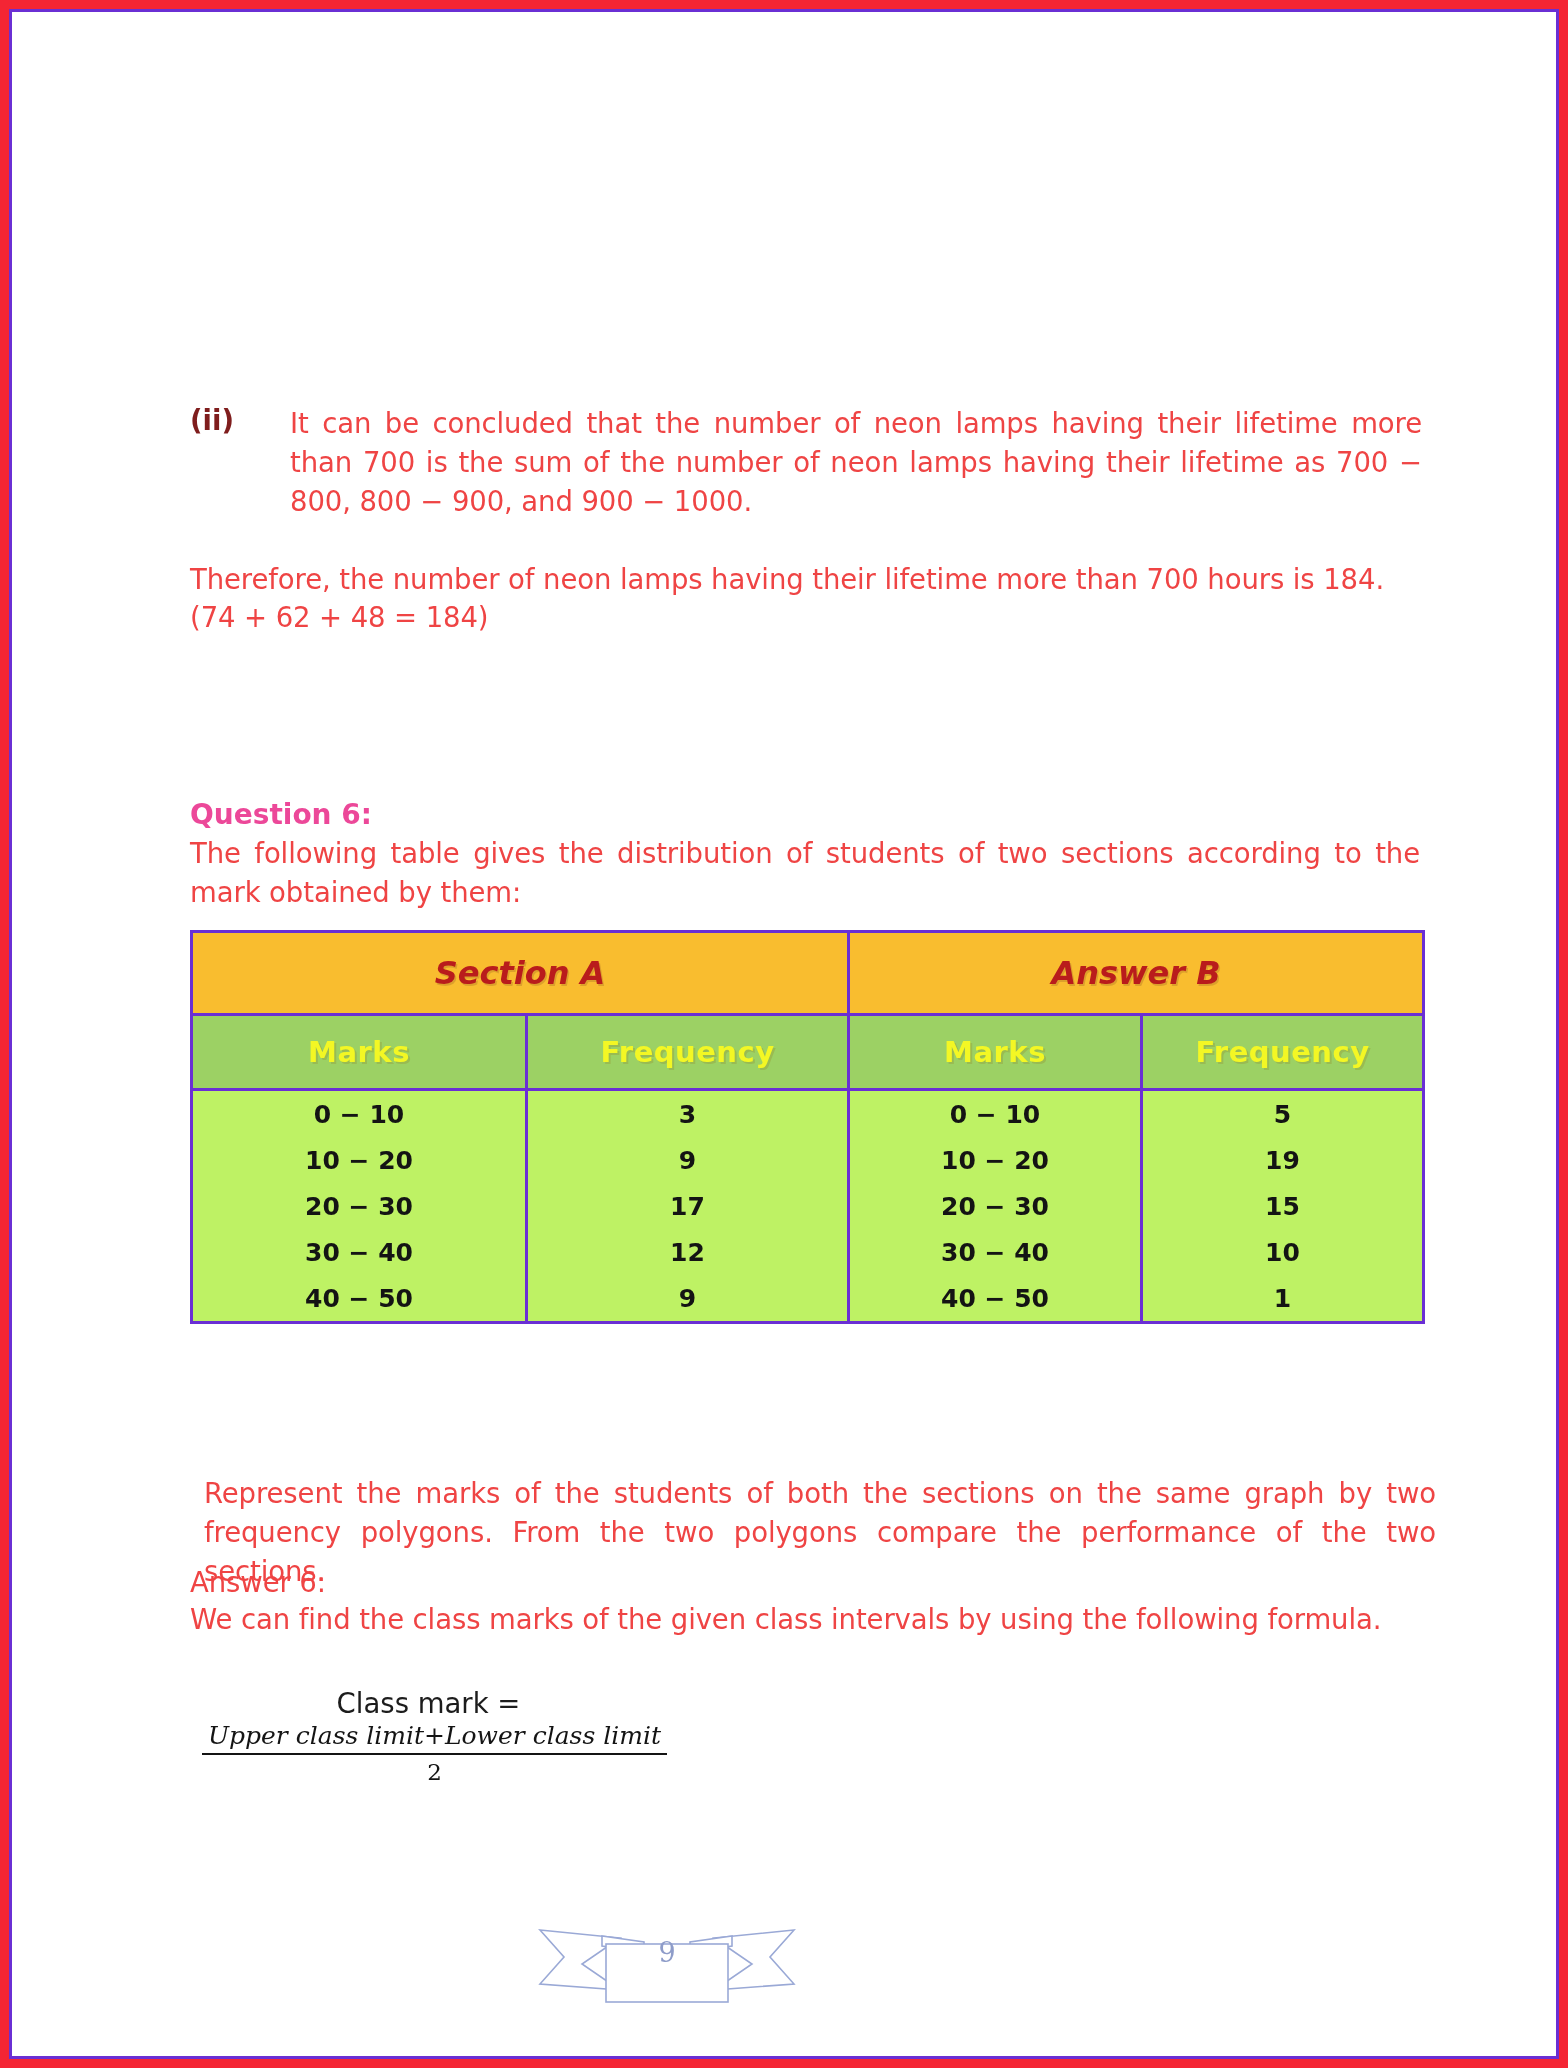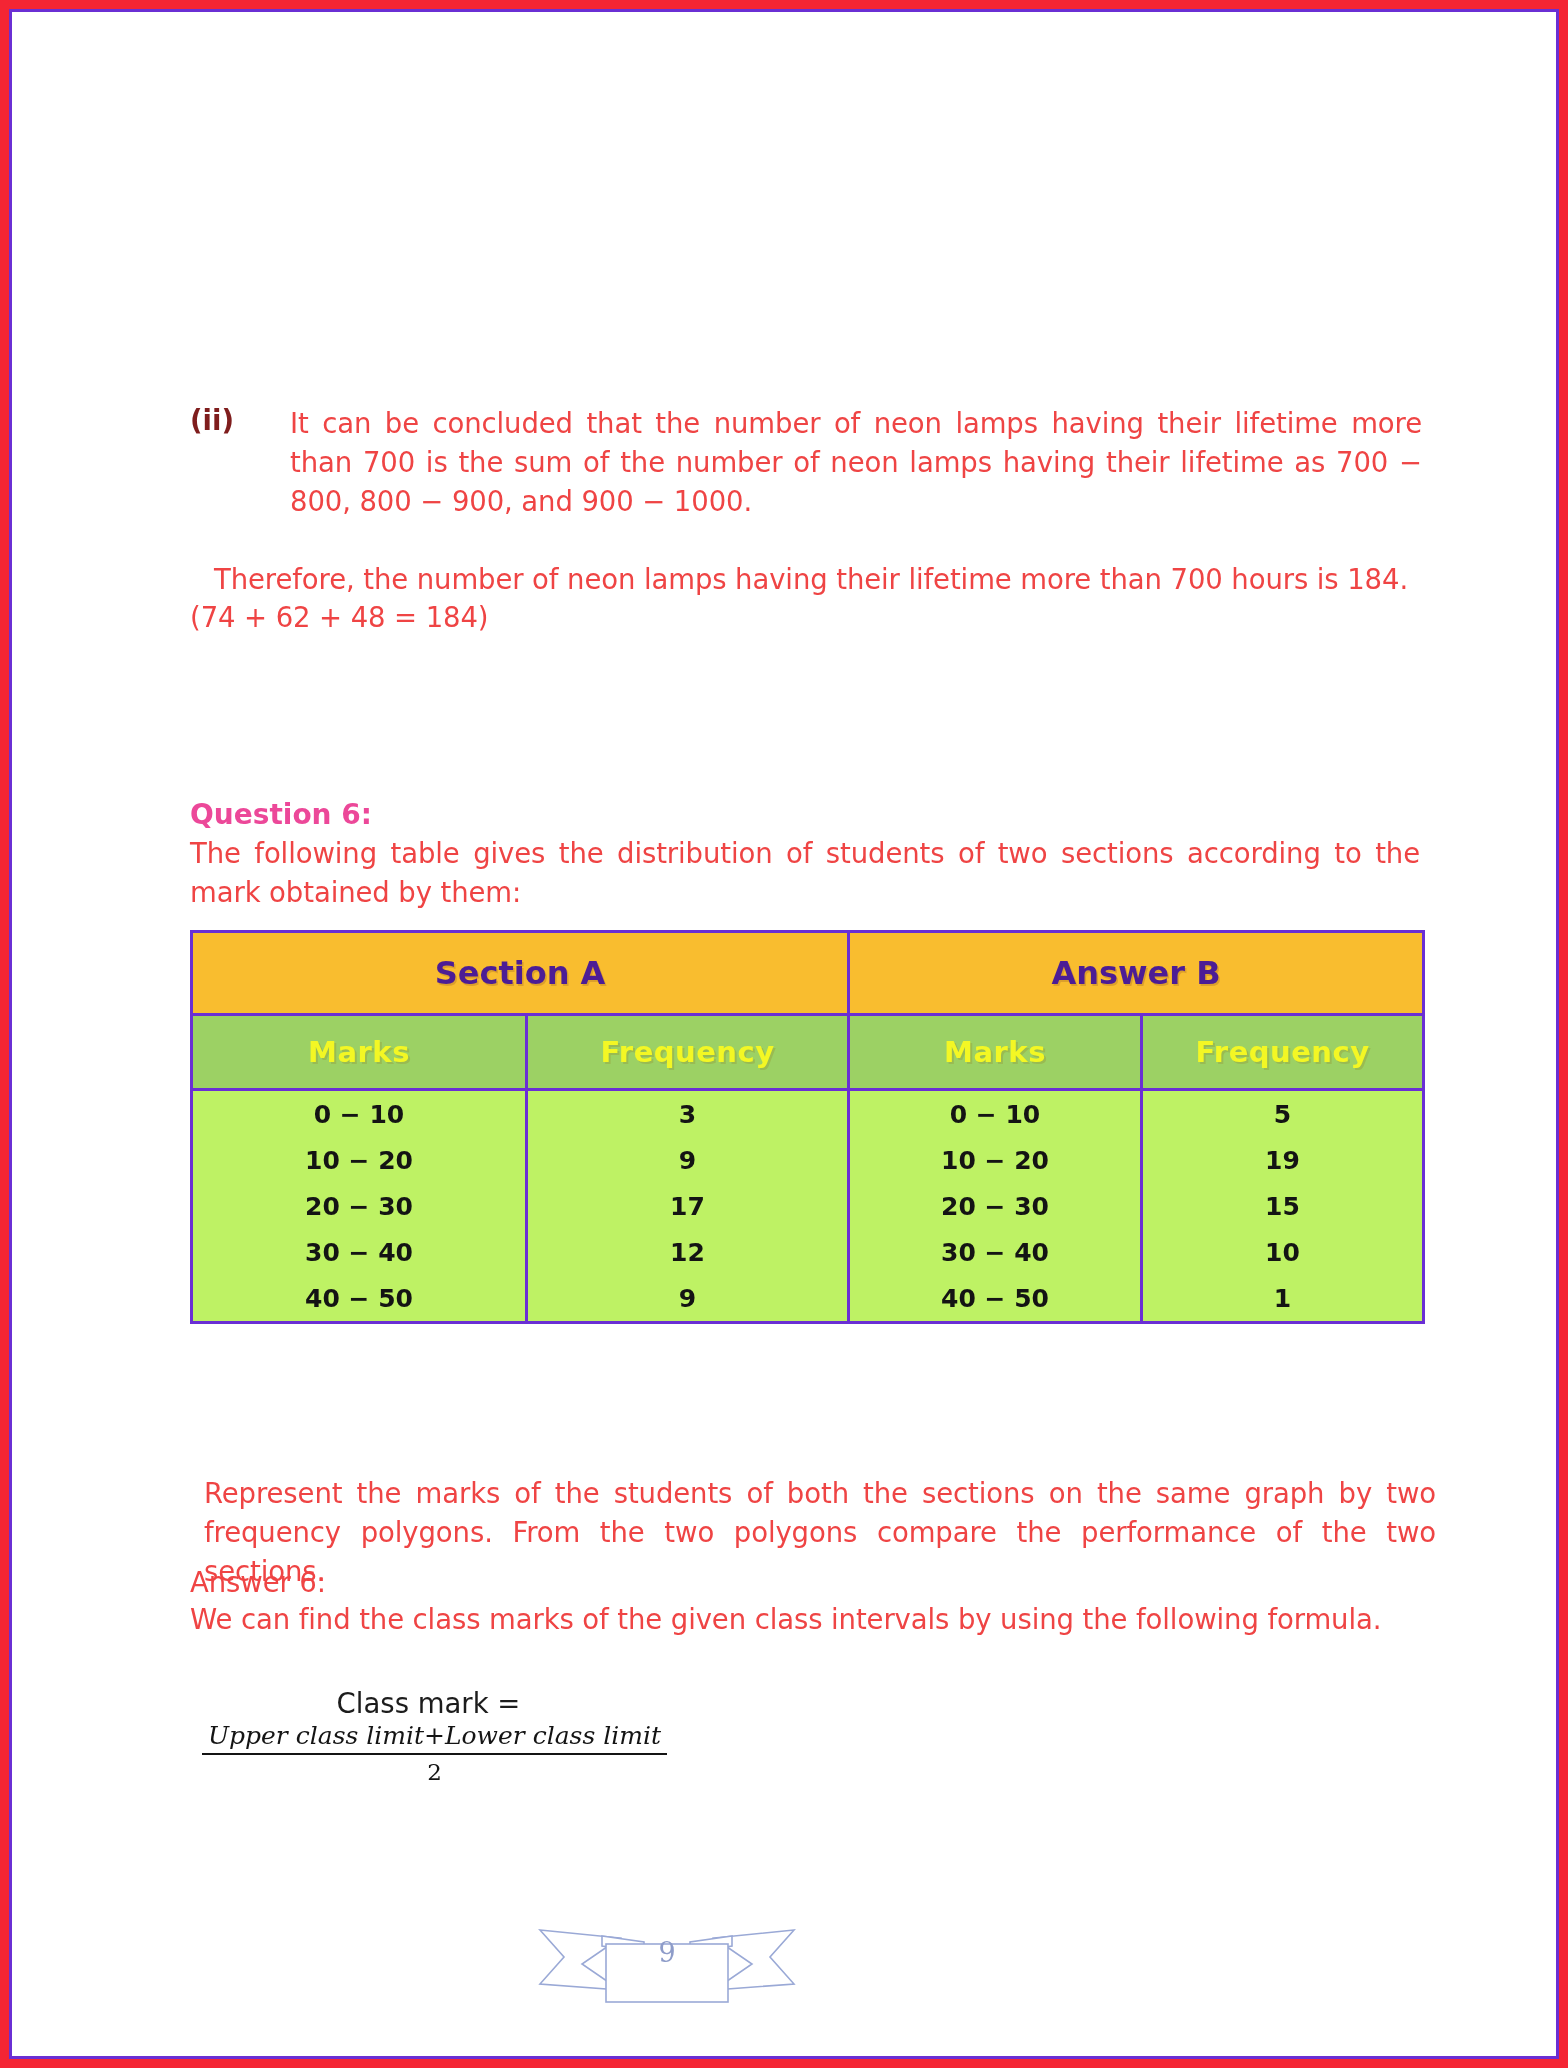--- a/index.html
+++ b/index.html
@@ -79,27 +79,28 @@
     table-layout: fixed;
     background: #fffdfa;
   }
   #marks-table td, #marks-table th {
     border: 3px solid #6a2fd4;
     padding: 0;
     margin: 0;
   }
   .sec-head {
     background: #f9bd2f;
-    color: #4c1d95;
+    color: #b91c1c;
     font-weight: bold;
     font-size: 32px;
     text-align: center;
     height: 80px;
     font-family: "DejaVu Sans", sans-serif;
     text-shadow: 1.5px 1.5px 0 rgba(120,60,30,0.22);
+    font-style: italic;
   }
   .sub-head {
     background: #9cd164;
     color: #f3f724;
     font-weight: bold;
     font-size: 29px;
     text-align: center;
     height: 72px;
     font-family: "DejaVu Sans", sans-serif;
     text-shadow: 2px 2px 0 rgba(150,160,60,0.45);
@@ -188,21 +189,21 @@
 
 <div id="page">
   <div id="page-inner">
     <div id="content">
 
       <div class="abs" style="left:178px; top:392px; width:80px;">
         <span class="roman-label">(ii)</span>
       </div>
       <div class="abs body-text just" style="left:278px; top:392px; width:1132px;">It can be concluded that the number of neon lamps having their lifetime more than 700 is the sum of the number of neon lamps having their lifetime as 700 − 800, 800 − 900, and 900 − 1000.</div>
 
-      <div class="abs body-text" style="left:178px; top:548px; width:1240px;margin-left:24px;">Therefore, the number of neon lamps having their lifetime more than 700 hours is   184.</div>
+      <div class="abs body-text" style="left:178px; top:548px; width:1240px;">Therefore, the number of neon lamps having their lifetime more than 700 hours is   184.</div>
       <div class="abs body-text" style="left:178px; top:586px; width:1240px;">(74 + 62 + 48 = 184)</div>
 
       <div class="abs q-head" style="left:178px; top:786px;">Question 6:</div>
 
       <div class="abs body-text just" style="left:178px; top:822px; width:1230px;">The following table gives the distribution of students of two sections according to the mark obtained by them:</div>
 
       <table id="marks-table">
         <colgroup>
           <col style="width:335px">
           <col style="width:322px">

